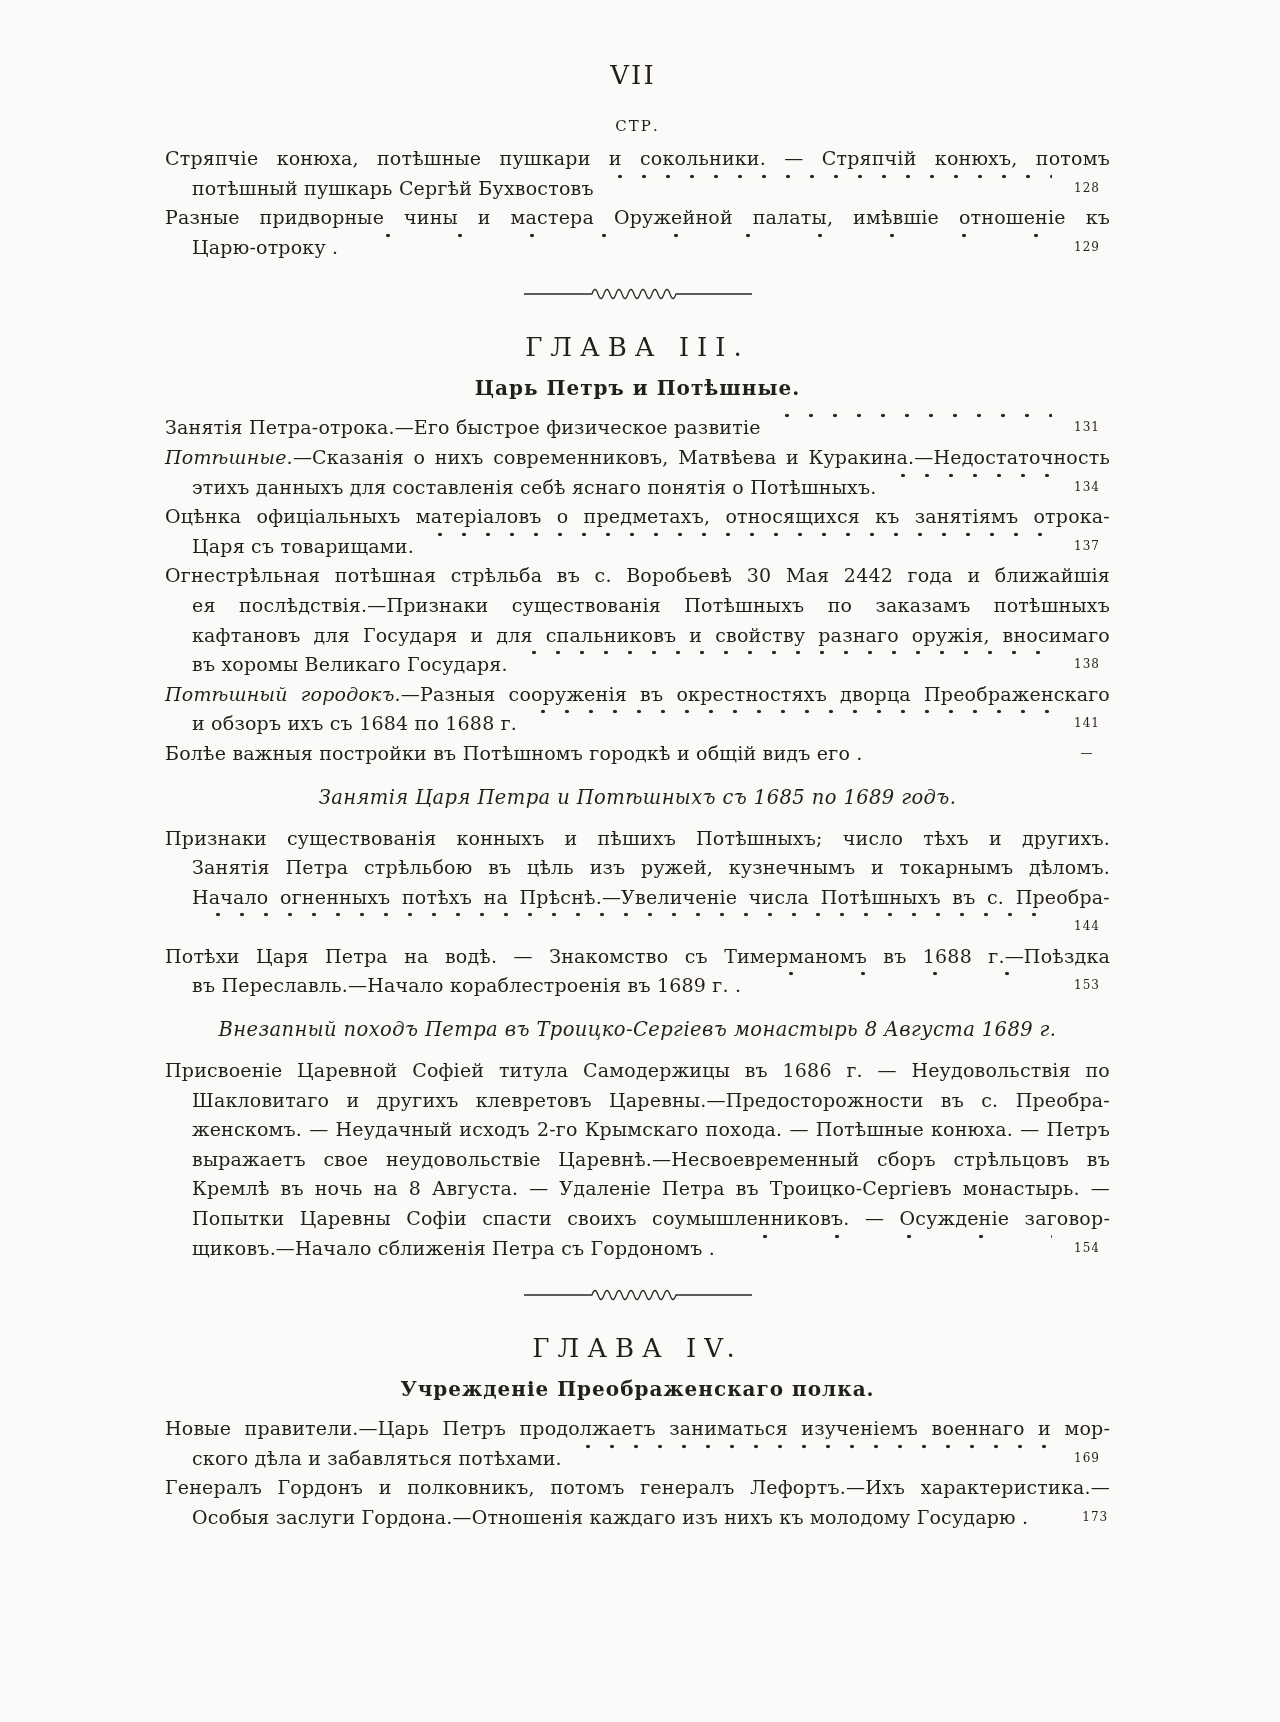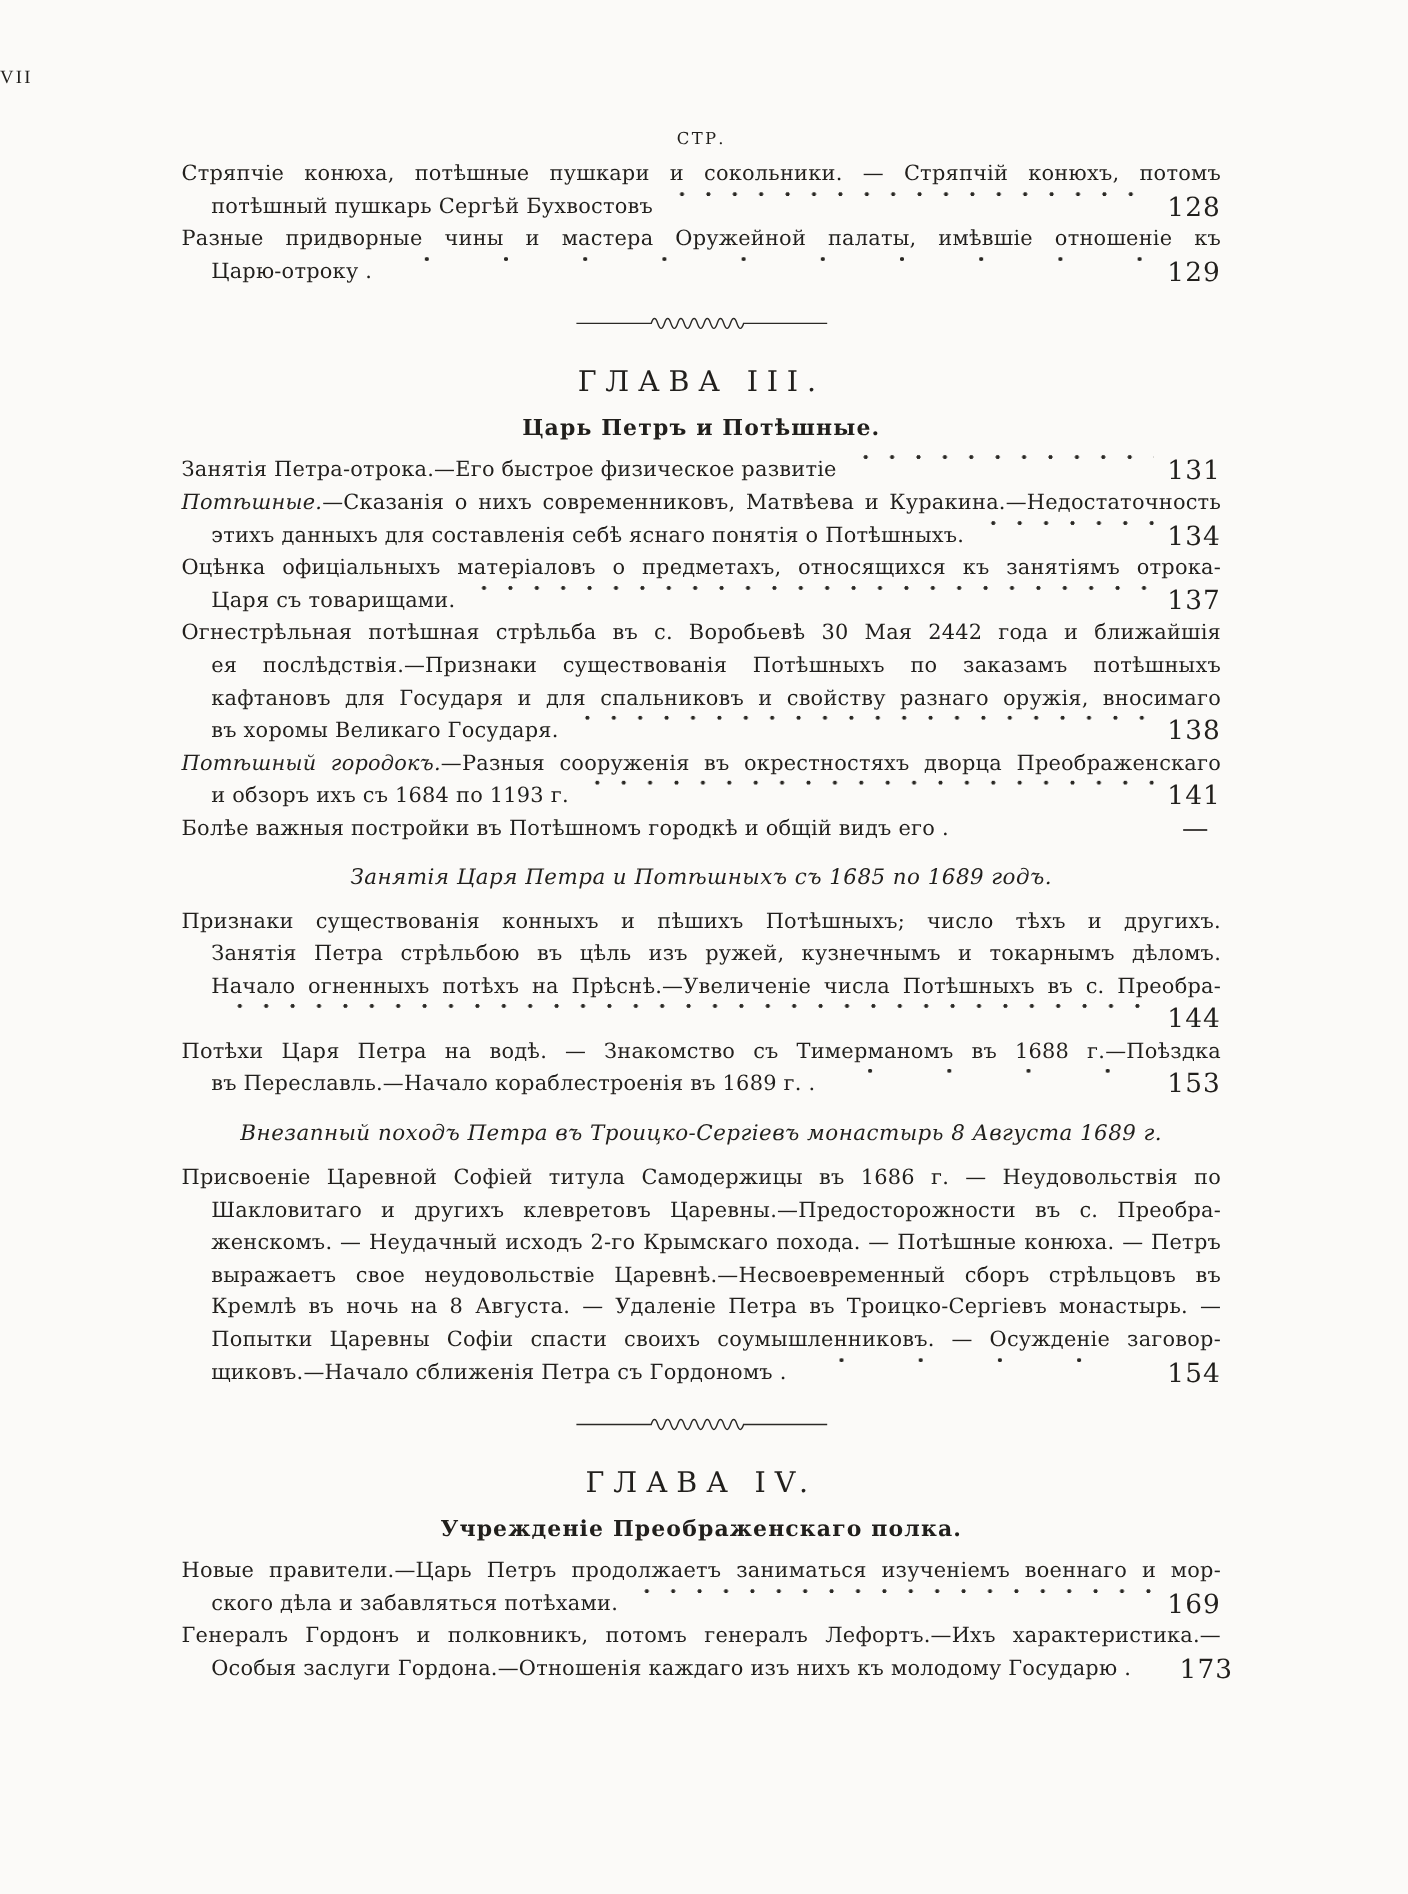--- a/index.html
+++ b/index.html
@@ -11,24 +11,23 @@
   .page {
     position: relative;
     width: 1280px;
     height: 1722px;
     background: #fbfaf8;
     overflow: hidden;
   }
   .folio {
     position: absolute;
     top: 60px; left: 0; right: 14px;
-    text-align: left;
-    font-size: 17px;
+    text-align: center;
+    font-size: 26px;
     letter-spacing: 2px;
-    font-family: Liberation Serif, serif;
   }
   .content {
     position: absolute;
     left: 165px;
     top: 116px;
     width: 945px;
   }
   .col-label {
     text-align: center;
     font-size: 15px;
@@ -59,21 +58,21 @@
     background-image: radial-gradient(circle, #2a2824 1.6px, transparent 2.1px);
     background-repeat: repeat-x;
     background-position: 8px bottom 8px;
     background-size: 24px 5px;
   }
   .leader.sparse { background-size: 72px 5px; }
   .leader.none { background: none; }
   .pg {
     min-width: 46px;
     text-align: center;
-    font-size: 24px;
+    font-size: 12px;
     line-height: 29.6px;
     letter-spacing: 1px;
   }
   .divider {
     display: flex;
     justify-content: center;
     margin: 24px 0 6px 0;
   }
   .chapter {
     text-align: center;
@@ -174,21 +173,21 @@
             <span class="txt"><span>въ хоромы Великаго Государя.</span></span>
             <span class="leader dots"></span>
             <span class="pg">138</span>
           </div>
         </div>
         <div class="entry">
           <div class="row fill">
             <span class="txt"><i>Потѣшный городокъ.</i><span>—Разныя сооруженія въ окрестностяхъ дворца Преображенскаго</span></span>
           </div>
           <div class="row cont">
-            <span class="txt"><span>и обзоръ ихъ съ 1684 по 1193 г.</span></span>
+            <span class="txt"><span>и обзоръ ихъ съ 1684 по 1688 г.</span></span>
             <span class="leader dots"></span>
             <span class="pg">141</span>
           </div>
         </div>
         <div class="entry">
           <div class="row">
             <span class="txt"><span>Болѣе важныя постройки въ Потѣшномъ городкѣ и общій видъ его .</span></span>
             <span class="leader none"></span>
             <span class="pg">—</span>
           </div>

